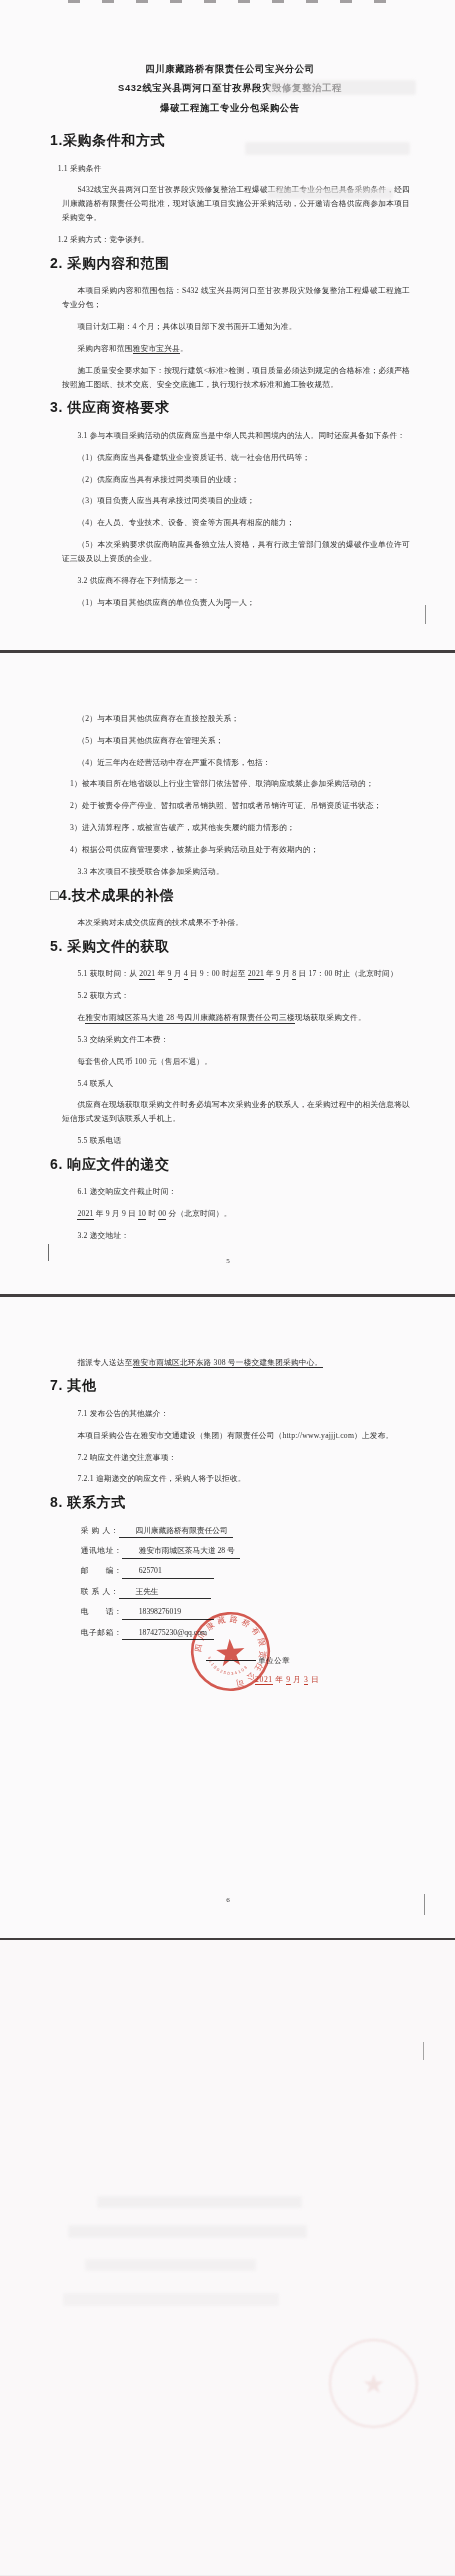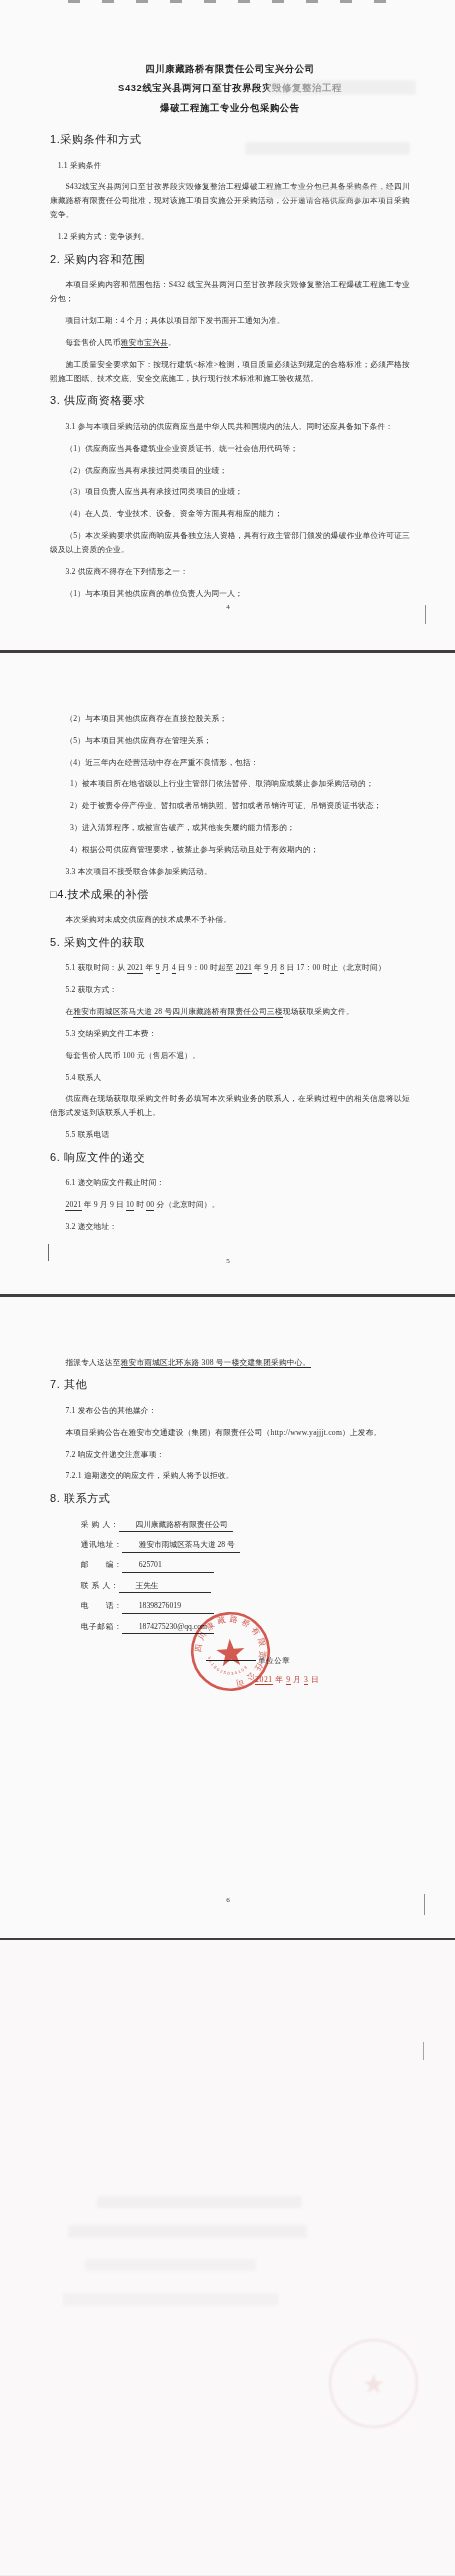--- a/index.html
+++ b/index.html
@@ -8,25 +8,25 @@
         font-family:"Liberation Serif",serif;color:#2e2e2e;
         box-sizing:border-box;padding:59px 46px 0 50px;}
   .page1{height:650px;}
   .page2{height:641px;}
   .page3{height:641px;}
   .page4{height:635px;background:#faf8f9;padding:0;}
   .sep{height:2.8px;background:#423e3f;box-shadow:0 -1.1px 0 #d8d4d5,0 1.1px 0 #e4e0e1;}
   .titleblock{margin:0 -11.4px 15px -11.4px;}
   .title{font-family:"Liberation Sans",sans-serif;font-weight:700;font-size:9.4px;
          line-height:19.4px;text-align:center;color:#242424;letter-spacing:0.6px;}
-  .h{font-family:"Liberation Sans",sans-serif;font-weight:400;font-size:11px;
+  .h{font-family:"Liberation Sans",sans-serif;font-weight:700;font-size:14px;
      color:#1c1c1c;margin:4.6px 0 11.4px;letter-spacing:0.6px;}
   .p{font-size:7.7px;line-height:1.8;margin:0 0 8px;text-align:justify;letter-spacing:0.2px;}
   .ind1{text-indent:1em;}
-  .ind2{text-indent:2em;}
+  .ind2{text-indent:2em;margin-left:12px;}
   .ind3{text-indent:2.6em;}
   .u{border-bottom:0.6px solid #2f2f2f;padding-bottom:0.6px;}
   .pageno{position:absolute;left:0;right:0;text-align:center;font-size:7.1px;color:#333;}
   .pn1{bottom:39px;}.pn2{bottom:28.5px;}.pn3{bottom:34px;}
   .contact-row{margin:0 0 5.7px;font-size:7.7px;line-height:1.7;text-indent:2em;}
   .c-label{display:inline-block;letter-spacing:0.6px;}
   .c-value{display:inline-block;min-width:85px;border-bottom:0.7px solid #2c2c2c;
            padding:0 5.7px 0.6px 1.1px;}
   .stamp{position:absolute;left:188px;top:312px;width:85px;height:85px;
          mix-blend-mode:multiply;opacity:.9;transform:rotate(-4deg);}
@@ -63,21 +63,21 @@
     </header>
 
     <h2 class="h">1.采购条件和方式</h2>
     <p class="p ind1">1.1 采购条件</p>
     <p class="p ind2">S432线宝兴县两河口至甘孜界段灾毁修复整治工程爆破工程施工专业分包已具备采购条件，经四川康藏路桥有限责任公司批准，现对该施工项目实施公开采购活动，公开邀请合格供应商参加本项目采购竞争。</p>
     <p class="p ind1">1.2 采购方式：竞争谈判。</p>
 
     <h2 class="h">2. 采购内容和范围</h2>
     <p class="p ind2">本项目采购内容和范围包括：S432 线宝兴县两河口至甘孜界段灾毁修复整治工程爆破工程施工专业分包；</p>
     <p class="p ind2">项目计划工期：4 个月；具体以项目部下发书面开工通知为准。</p>
-    <p class="p ind2"><span>每套售价人民币</span><span class="u">雅安市宝兴县</span><span>。</span></p>
+    <p class="p ind2"><span>采购内容和范围</span><span class="u">雅安市宝兴县</span><span>。</span></p>
     <p class="p ind2">施工质量安全要求如下：按现行建筑&lt;标准&gt;检测，项目质量必须达到规定的合格标准；必须严格按照施工图纸、技术交底、安全交底施工，执行现行技术标准和施工验收规范。</p>
 
     <h2 class="h">3. 供应商资格要求</h2>
     <p class="p ind2">3.1 参与本项目采购活动的供应商应当是中华人民共和国境内的法人。同时还应具备如下条件：</p>
     <p class="p ind2">（1）供应商应当具备建筑业企业资质证书、统一社会信用代码等；</p>
     <p class="p ind2">（2）供应商应当具有承接过同类项目的业绩；</p>
     <p class="p ind2">（3）项目负责人应当具有承接过同类项目的业绩；</p>
     <p class="p ind2">（4）在人员、专业技术、设备、资金等方面具有相应的能力；</p>
     <p class="p ind2">（5）本次采购要求供应商响应具备独立法人资格，具有行政主管部门颁发的爆破作业单位许可证三级及以上资质的企业。</p>
     <p class="p ind2">3.2 供应商不得存在下列情形之一：</p>

